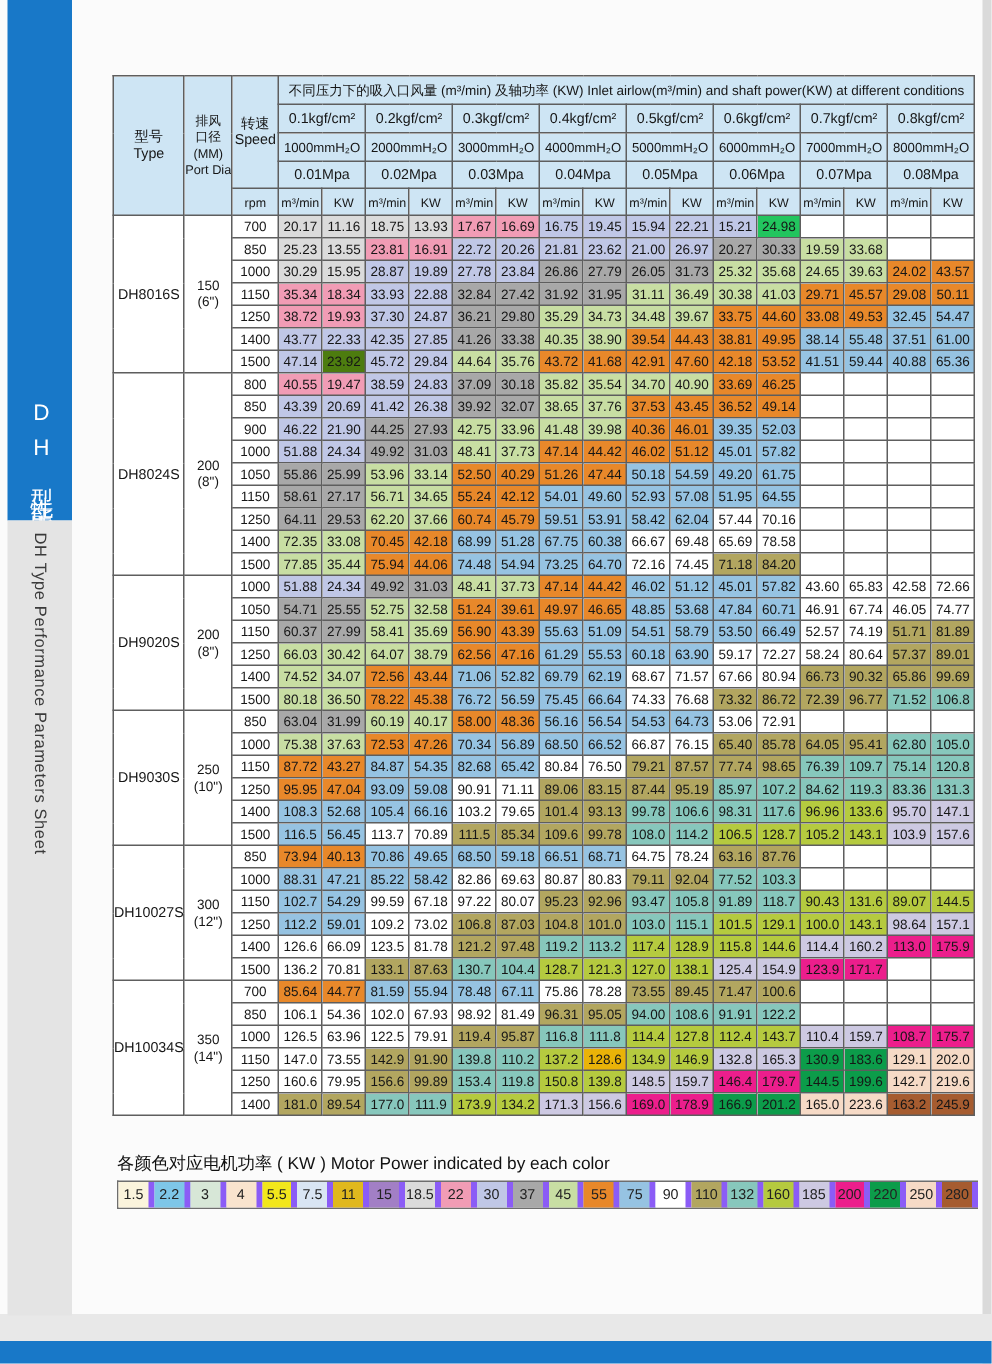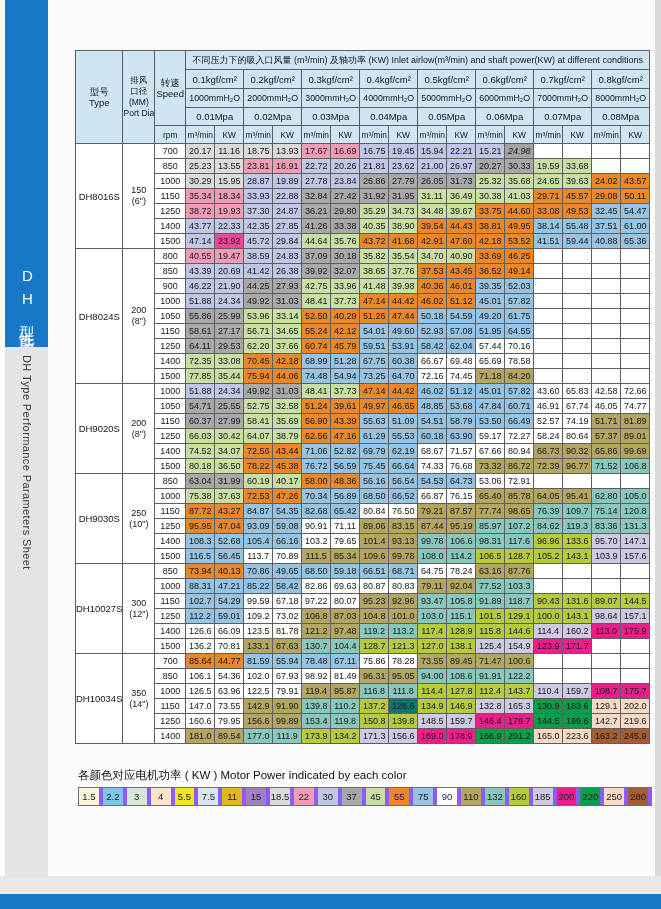--- a/index.html
+++ b/index.html
@@ -146,21 +146,21 @@
         <td style="background: rgb(219, 219, 219);">11.16</td>
         <td style="background: rgb(219, 219, 219);">18.75</td>
         <td style="background: rgb(219, 219, 219);">13.93</td>
         <td style="background: rgb(241, 156, 181);">17.67</td>
         <td style="background: rgb(241, 156, 181);">16.69</td>
         <td style="background: rgb(192, 199, 230);">16.75</td>
         <td style="background: rgb(192, 199, 230);">19.45</td>
         <td style="background: rgb(192, 199, 230);">15.94</td>
         <td style="background: rgb(192, 199, 230);">22.21</td>
         <td style="background: rgb(192, 199, 230);">15.21</td>
-        <td style="background: #a3a3a3; font-style: italic;">24.98</td>
+        <td style="background: #22c55e;">24.98</td>
         <td style="background: rgb(255, 255, 255);"></td>
         <td style="background: rgb(255, 255, 255);"></td>
         <td style="background: rgb(255, 255, 255);"></td>
         <td style="background: rgb(255, 255, 255);"></td>
       </tr>
       <tr>
         <td>850</td>
         <td style="background: rgb(219, 219, 219);">25.23</td>
         <td style="background: rgb(219, 219, 219);">13.55</td>
         <td style="background: rgb(241, 156, 181);">23.81</td>
@@ -250,21 +250,21 @@
         <td style="background: rgb(232, 136, 42);">38.81</td>
         <td style="background: rgb(232, 136, 42);">49.95</td>
         <td style="background: rgb(150, 195, 226);">38.14</td>
         <td style="background: rgb(150, 195, 226);">55.48</td>
         <td style="background: rgb(150, 195, 226);">37.51</td>
         <td style="background: rgb(150, 195, 226);">61.00</td>
       </tr>
       <tr>
         <td>1500</td>
         <td style="background: rgb(192, 199, 230);">47.14</td>
-        <td style="background: #ec4899;">23.92</td>
+        <td style="background: #4d7c0f;">23.92</td>
         <td style="background: rgb(192, 199, 230);">45.72</td>
         <td style="background: rgb(192, 199, 230);">29.84</td>
         <td style="background: rgb(200, 222, 163);">44.64</td>
         <td style="background: rgb(200, 222, 163);">35.76</td>
         <td style="background: rgb(232, 136, 42);">43.72</td>
         <td style="background: rgb(232, 136, 42);">41.68</td>
         <td style="background: rgb(232, 136, 42);">42.91</td>
         <td style="background: rgb(232, 136, 42);">47.60</td>
         <td style="background: rgb(232, 136, 42);">42.18</td>
         <td style="background: rgb(232, 136, 42);">53.52</td>
@@ -870,21 +870,21 @@
       </tr>
       <tr>
         <td>1150</td>
         <td style="background: rgb(255, 255, 255);">147.0</td>
         <td style="background: rgb(255, 255, 255);">73.55</td>
         <td style="background: rgb(178, 166, 96);">142.9</td>
         <td style="background: rgb(178, 166, 96);">91.90</td>
         <td style="background: rgb(135, 199, 188);">139.8</td>
         <td style="background: rgb(135, 199, 188);">110.2</td>
         <td style="background: rgb(181, 202, 63);">137.2</td>
-        <td style="background: #0f766e;">128.6</td>
+        <td style="background: #eab308;">128.6</td>
         <td style="background: rgb(181, 202, 63);">134.9</td>
         <td style="background: rgb(181, 202, 63);">146.9</td>
         <td style="background: rgb(205, 201, 226);">132.8</td>
         <td style="background: rgb(205, 201, 226);">165.3</td>
         <td style="background: rgb(12, 156, 74);">130.9</td>
         <td style="background: rgb(12, 156, 74);">183.6</td>
         <td style="background: rgb(246, 218, 198);">129.1</td>
         <td style="background: rgb(246, 218, 198);">202.0</td>
       </tr>
       <tr>

